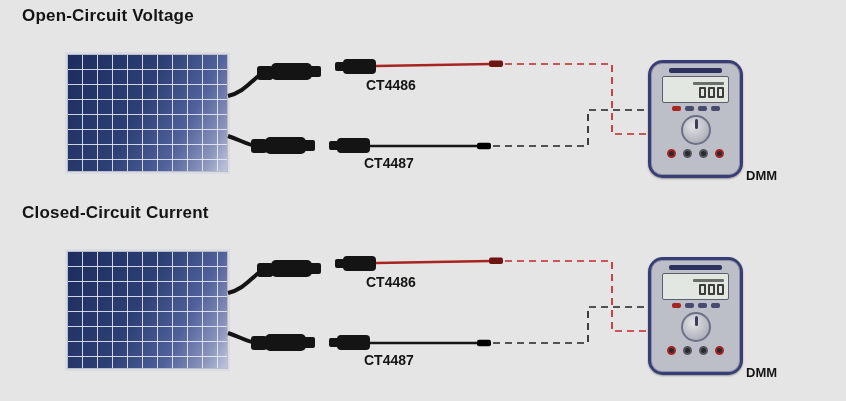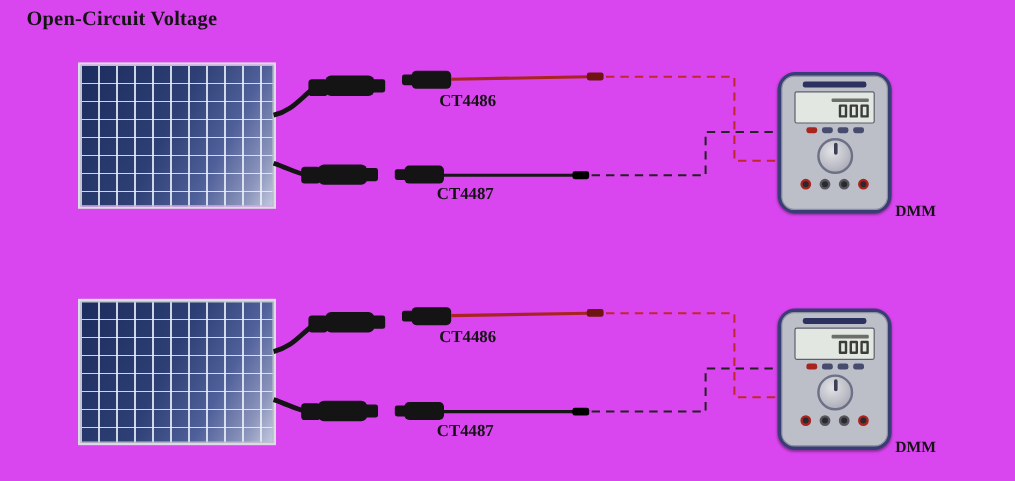--- a/index.html
+++ b/index.html
@@ -1,18 +1,18 @@
 <!DOCTYPE html>
 <html><head>
 <meta charset="utf-8">
 <style>
   html,body{margin:0;padding:0;background:#ffffff;}
   #stage{
-    position:relative;width:846px;height:401px;background:#d946ef;overflow:hidden;
-    font-family:Liberation Serif, serif;
+    position:relative;width:846px;height:401px;background:#e5e5e5;overflow:hidden;
+    font-family:Liberation Sans, sans-serif;
   }
   .section{position:absolute;left:0;width:846px;height:200px;}
   #section-0{top:0;}
   #section-1{top:197px;}
 
   .section-title{
     position:absolute;left:22px;top:6px;
     font-size:17px;font-weight:bold;color:#141414;letter-spacing:.2px;
   }
 
@@ -118,20 +118,21 @@
           <span class="jack"></span>
           <span class="jack"></span>
           <span class="jack red"></span>
         </div>
       </div>
     </div>
     <div class="meter-label">DMM</div>
   </div>
 
   <div class="section" id="section-1">
+    <div class="section-title">Closed-Circuit Current</div>
     <div class="solar-panel"></div>
     <div class="lead-label top">CT4486</div>
     <div class="lead-label bottom">CT4487</div>
 
     <div class="dmm">
       <div class="dmm-body">
         <div class="dmm-brand"></div>
         <div class="dmm-lcd">
           <div class="lcd-line"></div>
           <div class="lcd-digits">

